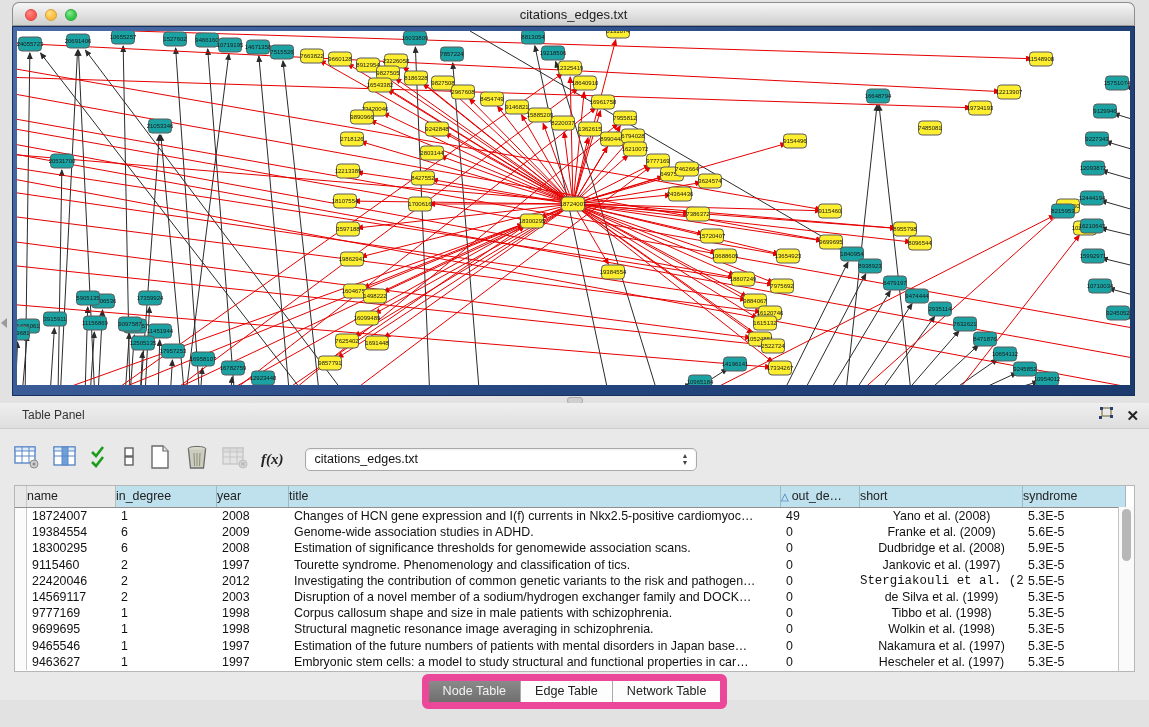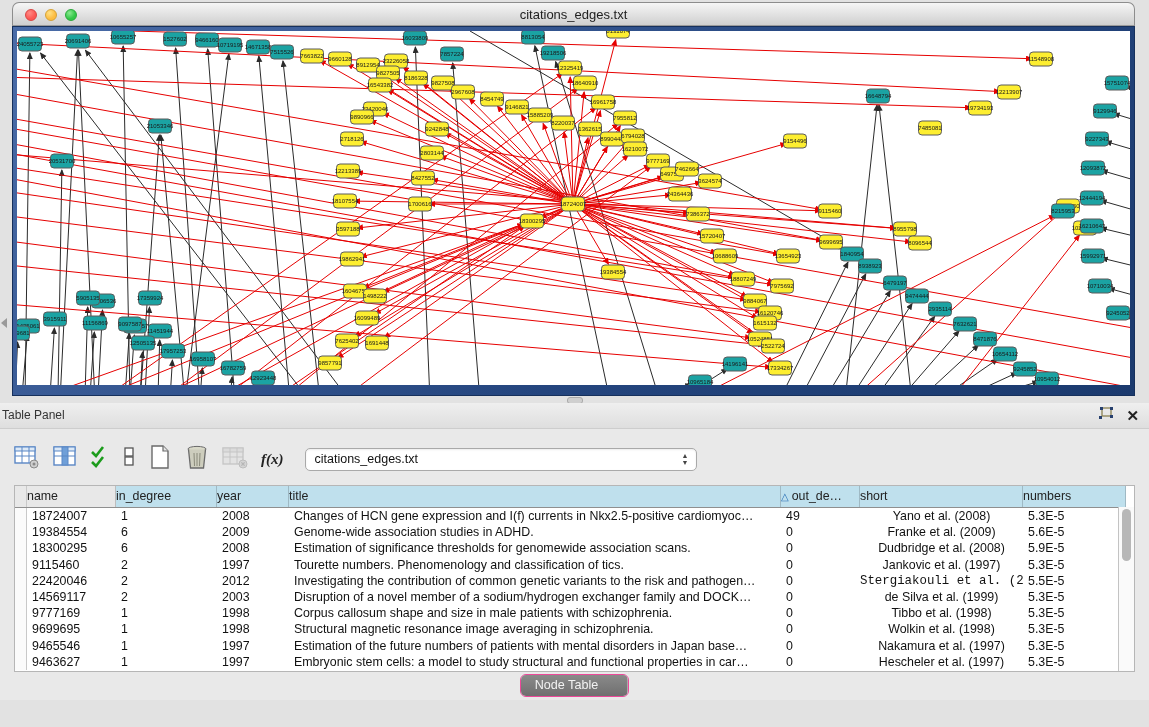--- a/index.html
+++ b/index.html
@@ -20,21 +20,21 @@
   .net-canvas svg{display:block;}
 
   
   .splitter{position:absolute;left:0;top:396px;width:1149px;height:7px;background:#e2e2e2;}
   .split-handle{position:absolute;left:567px;top:1px;width:14px;height:5px;background:#cfcfcf;border:1px solid #aaa;border-radius:3px;}
   .edge-arrow-left{position:absolute;left:1px;top:318px;width:0;height:0;border-top:5px solid transparent;border-bottom:5px solid transparent;border-right:6px solid #9a9a9a;}
 
   
   .table-panel{position:absolute;left:0;top:403px;width:1149px;height:297px;background:#e9e9e9;}
   .tp-titlebar{position:absolute;left:0;top:0;right:0;height:25px;background:linear-gradient(#efefef,#dedede);border-bottom:1px solid #cdcdcd;}
-  .tp-title{position:absolute;left:2px;top:5px;font-size:12px;color:#333;}
+  .tp-title{position:absolute;left:22px;top:5px;font-size:12px;color:#333;}
   .tp-buttons{position:absolute;right:10px;top:4px;display:flex;gap:12px;align-items:center;}
   .tp-close{font-size:15px;font-weight:bold;color:#222;line-height:16px;cursor:default;}
 
   .tp-toolbar{position:absolute;left:14px;top:38px;height:36px;display:flex;align-items:center;gap:13px;}
   .tb-icon{display:inline-block;}
   .fx-label{font-family:"Liberation Serif",serif;font-style:italic;font-weight:bold;font-size:15px;color:#222;}
   .combo{margin-left:8px;width:392px;height:23px;background:#fff;border:1px solid #a9a9a9;border-radius:5px;box-sizing:border-box;display:flex;align-items:center;position:relative;box-shadow:inset 0 1px 2px rgba(0,0,0,.08);}
   .combo-value{font-size:12.5px;color:#111;padding-left:9px;}
   .combo-arrows{position:absolute;right:7px;top:3px;display:flex;flex-direction:column;line-height:7px;font-size:7px;color:#444;}
 
@@ -46,21 +46,21 @@
   .gutter{width:12px;box-sizing:border-box;background:#f2f2f2;border-right:1px solid #c9c9c9;}
   .sort-tri{color:#2a6fb5;font-size:10px;margin-right:3px;}
   .tbody .tr{display:flex;height:16.2px;line-height:16px;}
   .td{box-sizing:border-box;font-size:12.4px;color:#111;padding-left:5px;overflow:hidden;white-space:nowrap;}
   .td.center{text-align:center;padding-left:0;}
   .tbody .gutter{background:#fbfbfb;}
   .vscroll{position:absolute;right:0;top:21px;bottom:0;width:15px;border-left:1px solid #c3c3c3;background:#fafafa;}
   .vthumb{position:absolute;left:3px;top:2px;width:9px;height:52px;background:#b7b7b7;border-radius:5px;}
 
   .tabbar{position:absolute;left:0;right:0;top:271px;display:flex;justify-content:center;}
-  .seg-control{display:flex;background:#fdfdfd;border:1px solid #ec4899;border-radius:6px;overflow:hidden;height:21px;flex-direction:column;}
+  .seg-control{display:flex;background:#fdfdfd;border:7px solid #ec4899;border-radius:6px;overflow:hidden;height:21px;}
   .seg{font-size:12.6px;color:#222;line-height:21px;padding:0 14px;border-right:1px solid #aaa;}
   .seg:last-child{border-right:none;}
   .seg.active{background:linear-gradient(#8a8a8a,#6f6f6f);color:#f2f2f2;}
 
   
   .statusbar{position:absolute;left:0;top:700px;width:1149px;height:27px;background:linear-gradient(#e0e0e0,#cfcfcf);border-top:1px solid #b2b2b2;box-sizing:border-box;}
   .mem{position:absolute;right:34px;top:7px;font-size:11.5px;color:#222;}
   .mem-dot{position:absolute;right:12px;top:5px;width:14px;height:14px;border-radius:50%;background:radial-gradient(circle at 35% 30%,#7fe07f,#35c135 65%);border:1px solid #2a8a2a;box-sizing:border-box;}
 </style>
 </head>
@@ -582,21 +582,21 @@
 
     <div class="table-wrap">
       <div class="thead" id="thead">
           <div class="gutter" style="background: rgb(232, 232, 232);"></div>
           <div class="th gray" style="width: 89px;">name</div>
           <div class="th blue" style="width: 101px;">in_degree</div>
           <div class="th blue" style="width: 72px;">year</div>
           <div class="th blue" style="width: 492px;">title</div>
           <div class="th blue" style="width: 79px;"><span class="sort-tri">△</span>out_de…</div>
           <div class="th blue" style="width: 163px;">short</div>
-          <div class="th blue" style="width: 103px;">numbers</div>
+          <div class="th blue" style="width: 103px;">syndrome</div>
         </div>
       <div class="tbody" id="tbody">
           <div class="tr">
             <div class="gutter"></div>
             <div class="td" style="width: 89px;">18724007</div>
             <div class="td" style="width: 101px;">1</div>
             <div class="td" style="width: 72px;">2008</div>
             <div class="td" style="width: 492px;">Changes of HCN gene expression and I(f) currents in Nkx2.5-positive cardiomyoc…</div>
             <div class="td" style="width: 79px;">49</div>
             <div class="td center" style="width: 163px;">Yano et al. (2008)</div>
@@ -620,21 +620,21 @@
             <div class="td" style="width: 492px;">Estimation of significance thresholds for genomewide association scans.</div>
             <div class="td" style="width: 79px;">0</div>
             <div class="td center" style="width: 163px;">Dudbridge et al. (2008)</div>
             <div class="td" style="width: 103px;">5.9E-5</div>
           </div>
           <div class="tr">
             <div class="gutter"></div>
             <div class="td" style="width: 89px;">9115460</div>
             <div class="td" style="width: 101px;">2</div>
             <div class="td" style="width: 72px;">1997</div>
-            <div class="td" style="width: 492px;">Tourette numbers. Phenomenology and classification of tics.</div>
+            <div class="td" style="width: 492px;">Tourette syndrome. Phenomenology and classification of tics.</div>
             <div class="td" style="width: 79px;">0</div>
             <div class="td center" style="width: 163px;">Jankovic et al. (1997)</div>
             <div class="td" style="width: 103px;">5.3E-5</div>
           </div>
           <div class="tr">
             <div class="gutter"></div>
             <div class="td" style="width: 89px;">22420046</div>
             <div class="td" style="width: 101px;">2</div>
             <div class="td" style="width: 72px;">2012</div>
             <div class="td" style="width: 492px;">Investigating the contribution of common genetic variants to the risk and pathogen…</div>

